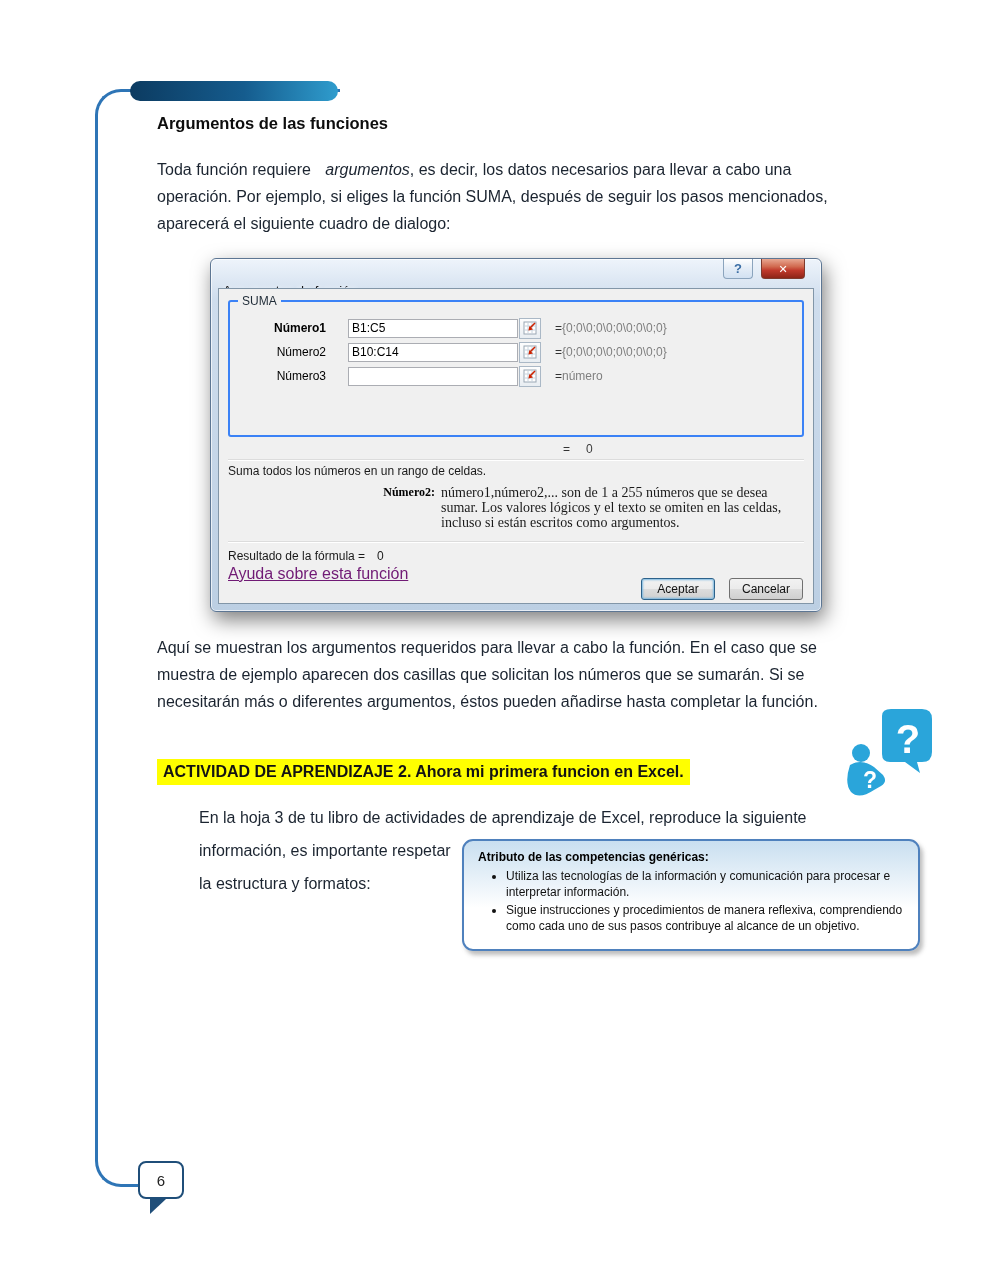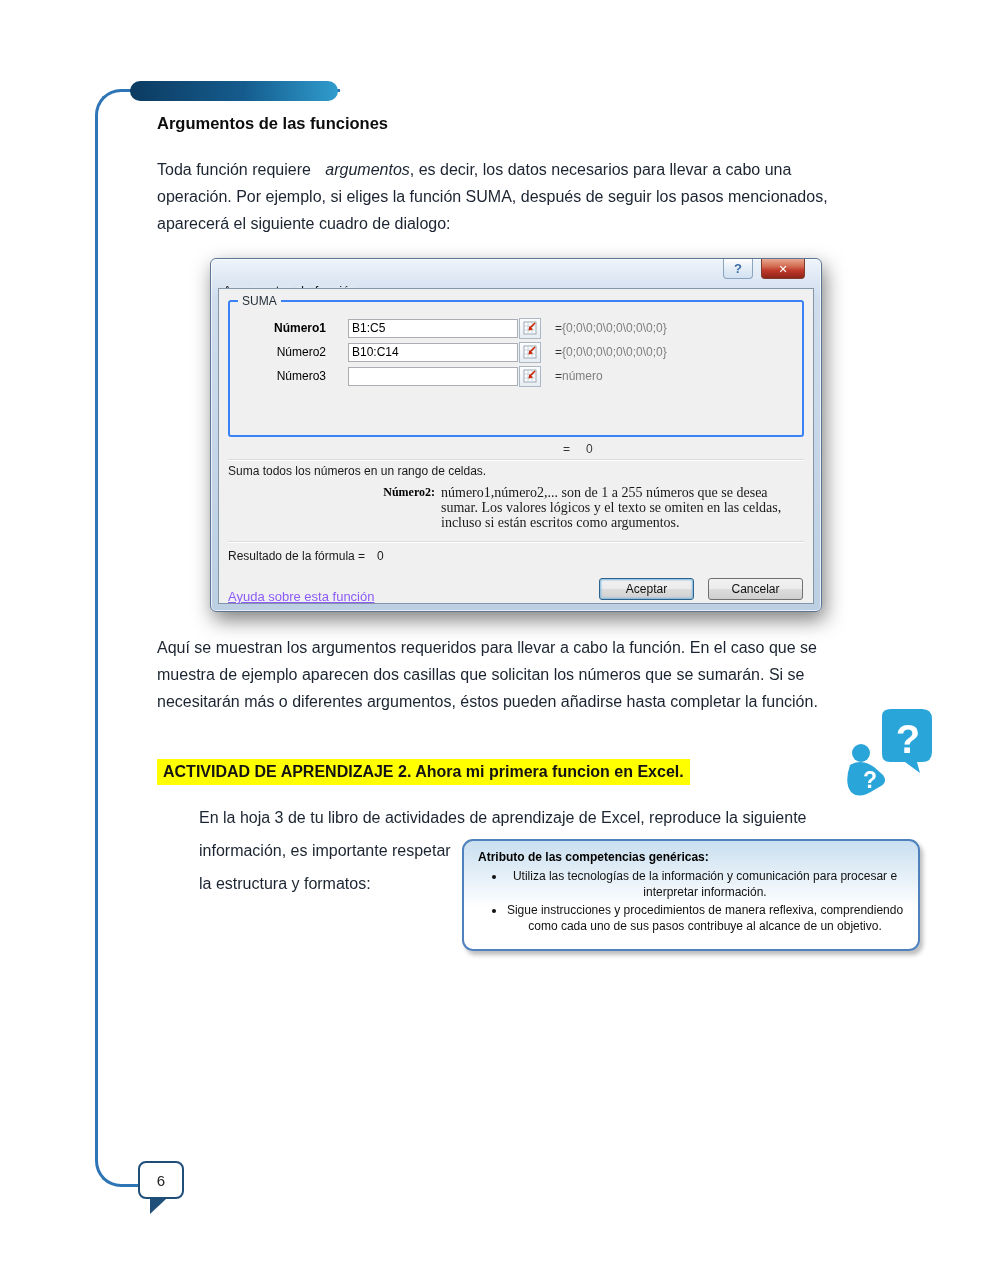--- a/index.html
+++ b/index.html
@@ -52,21 +52,21 @@
   
   .callout {
     position:absolute; left:462px; top:839px; width:458px;
     border:2px solid #4f81bd; border-radius:11px;
     background:linear-gradient(#c9dff0, #ffffff 62%);
     box-shadow:3px 4px 4px rgba(110,110,110,0.45);
     padding:9px 14px 12px 14px;
   }
   .callout-title { font-size:12px; font-weight:bold; color:#000; }
   .callout ul { margin:5px 0 0 0; padding-left:28px; }
-  .callout li { font-size:12px; line-height:15.5px; color:#111; margin-bottom:3px;text-align:center; }
+  .callout li { font-size:12px; line-height:15.5px; color:#111; margin-bottom:3px; }
 
   
   .figure-icon { position:absolute; left:846px; top:708px; }
 
   
   .dialog {
     position:absolute; left:210px; top:258px; width:612px; height:354px;
     border-radius:6px; border:1px solid #5d7693;
     background:linear-gradient(#eef4fb, #cfdded 40px, #bccfe3);
     box-shadow:3px 8px 20px rgba(0,0,0,0.5), inset 0 0 0 1px rgba(255,255,255,0.65);
@@ -120,24 +120,24 @@
   .dlg-total { position:absolute; left:344px; top:153px; color:#333; }
   .dlg-total .val { margin-left:16px; color:#3c3c3c; }
   .dlg-sep { position:absolute; left:9px; right:9px; height:2px; border-top:1px solid #dcdcdc; border-bottom:1px solid #ffffff; }
   .sep1 { top:170px; } .sep2 { top:252px; }
   .dlg-summary { position:absolute; left:9px; top:175px; font-size:12px; color:#1a1a1a; }
   .dlg-arghelp { position:absolute; top:196px; left:0; right:14px; display:flex;font-family:Liberation Serif, serif; }
   .arghelp-label { width:222px; text-align:right; font-weight:bold; padding-right:6px; color:#000; }
   .arghelp-text { flex:1; line-height:15px; font-size:14px; color:#1a1a1a; }
   .dlg-formula { position:absolute; left:9px; top:260px; color:#1a1a1a; }
   .dlg-formula .val { margin-left:12px; }
-  .dlg-link { position:absolute; left:9px; top:300px; color:#8b5cf6; text-decoration:underline; cursor:pointer; font-size:13px; }
+  .dlg-link { position:absolute; left:9px; top:276px; color:#701a75; text-decoration:underline; cursor:pointer; font-size:16px; }
   .dlg-buttons { position:absolute; right:10px; top:289px; display:flex; gap:14px; }
   .win-btn {
-    width:95px; height:22px; font-size:12px; font-family:"Liberation Sans", sans-serif;
+    width:74px; height:22px; font-size:12px; font-family:"Liberation Sans", sans-serif;
     border:1px solid #707070; border-radius:3px; color:#111; padding:0;
     background:linear-gradient(#f2f2f2,#ebebeb 50%,#dddddd 50%,#cfcfcf);
     cursor:default;
   }
   .win-btn.focused {
     border-color:#2c628b;
     box-shadow:inset 0 0 2px 1px #7ab8e0;
   }
 </style>
 </head>

